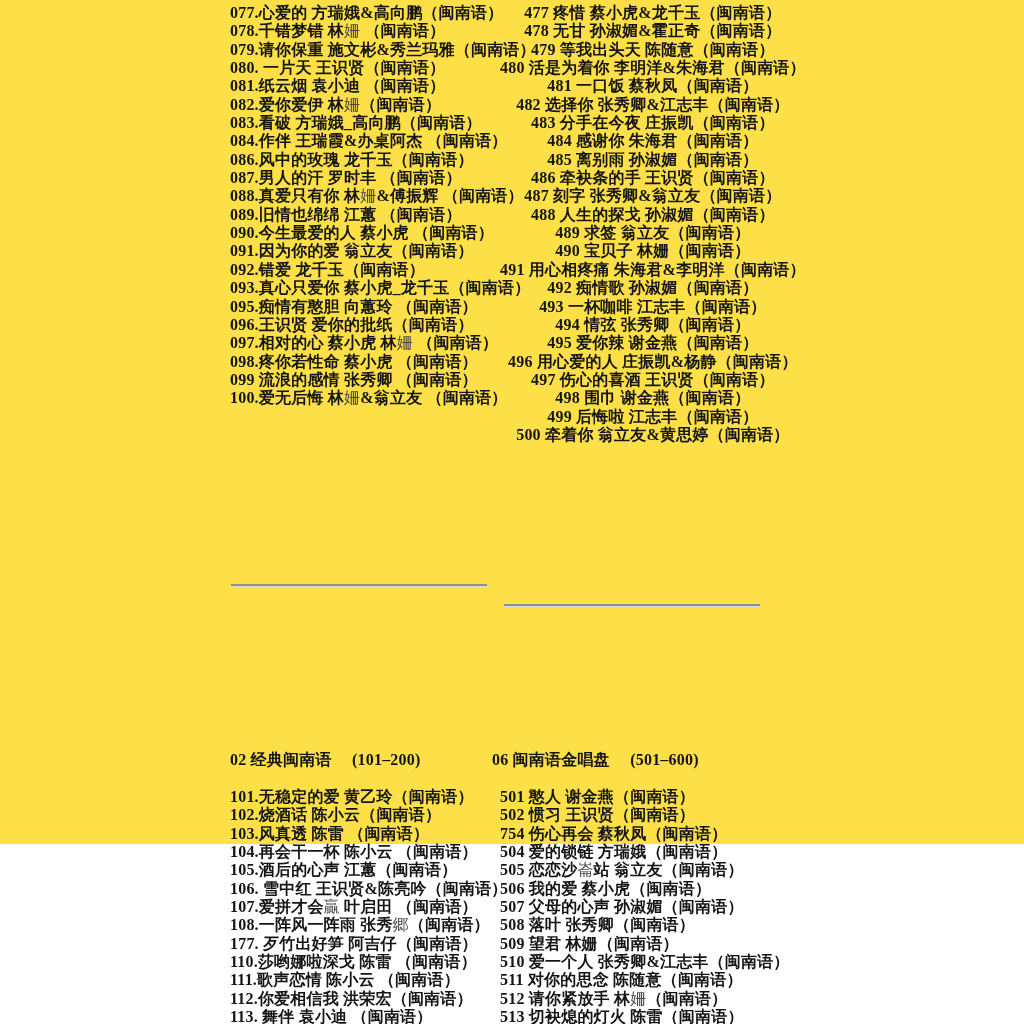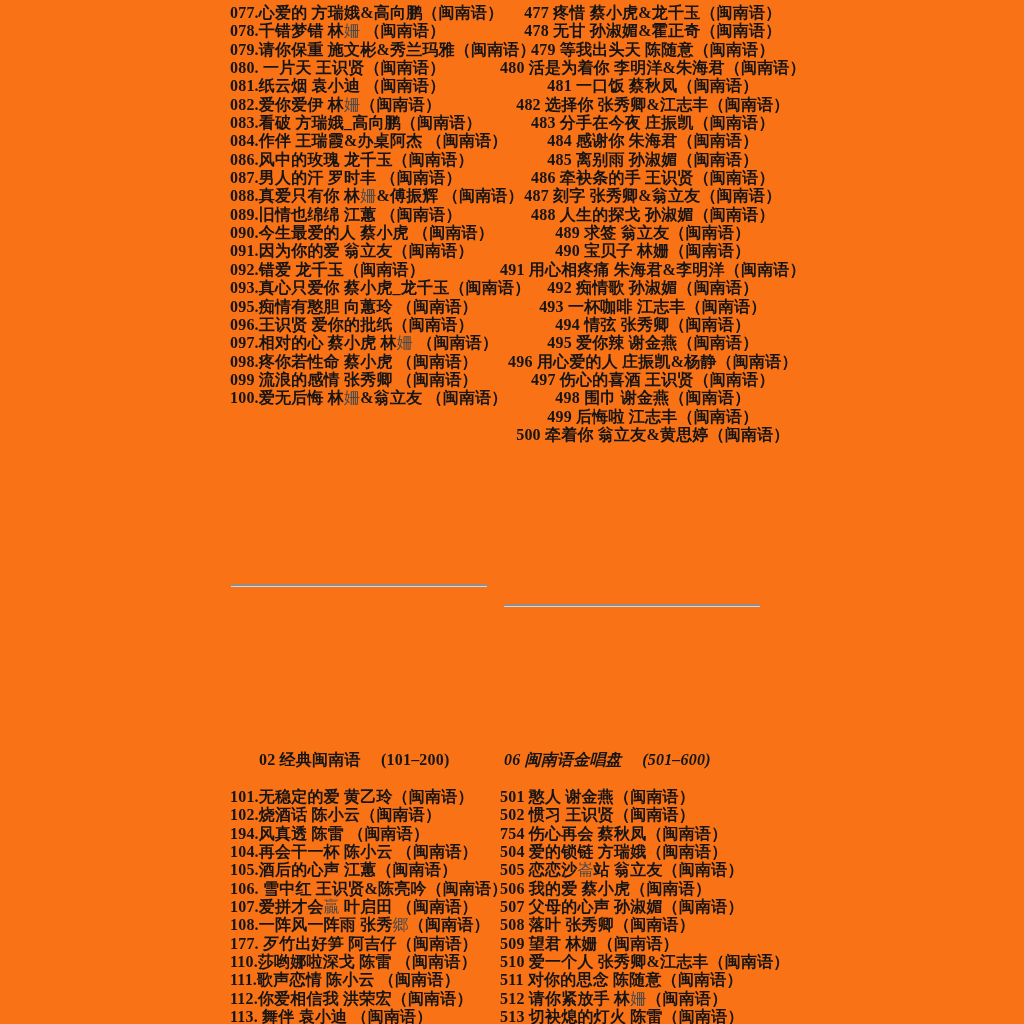--- a/index.html
+++ b/index.html
@@ -1,21 +1,21 @@
 <!DOCTYPE html>
 <html><head>
 <meta charset="utf-8">
 <style>
   html,body{margin:0;padding:0;}
   body{
     width:1024px;height:1024px;position:relative;overflow:hidden;
     background:#ffffff;
     font-family:"Liberation Serif","DejaVu Serif",serif;
   }
-  .canvas{position:absolute;left:0;top:0;width:1024px;height:1024px;background:#f97316;}
+  .canvas{position:absolute;left:0;top:0;width:1024px;height:844px;background:#fde047;}
   .song-col{
     position:absolute;
     font-size:16px;
     line-height:18.35px;
     font-weight:700;
     color:#151515;
     white-space:nowrap;
     letter-spacing:0.2px;
   }
   .row{height:18.35px;}
@@ -90,28 +90,28 @@
       <div class="row">497 伤心的喜酒 王识贤（闽南语）</div>
       <div class="row">498 围巾 谢金燕（闽南语）</div>
       <div class="row">499 后悔啦 江志丰（闽南语）</div>
       <div class="row">500 牵着你 翁立友&amp;黄思婷（闽南语）</div>
     </div>
 
   <div class="divider" style="left:231px;top:584px;width:256px;"></div>
 
   <div class="divider" style="left:504px;top:604px;width:256px;"></div>
 
-  <div class="section-header" style="left:230px;top:750px;margin-left:29px;">02 经典闽南语　 (101–200)</div>
+  <div class="section-header" style="left:230px;top:750px;">02 经典闽南语　 (101–200)</div>
 
-  <div class="section-header" style="left:504px;top:750px;font-style:italic;">06 闽南语金唱盘　 (501–600)</div>
+  <div class="section-header" style="left:492px;top:750px;">06 闽南语金唱盘　 (501–600)</div>
 
   <div class="song-col" style="left:230px;top:788px;">
       <div class="row">101.无稳定的爱  黄乙玲（闽南语）</div>
       <div class="row">102.烧酒话 陈小云（闽南语）</div>
-      <div class="row">194.风真透 陈雷 （闽南语）</div>
+      <div class="row">103.风真透 陈雷 （闽南语）</div>
       <div class="row">104.再会干一杯 陈小云 （闽南语）</div>
       <div class="row">105.酒后的心声  江蕙（闽南语）</div>
       <div class="row">106. 雪中红  王识贤&amp;陈亮吟（闽南语）</div>
       <div class="row">107.爱拼才会<span class="fb">贏</span> 叶启田 （闽南语）</div>
       <div class="row">108.一阵风一阵雨  张秀<span class="fb">郷</span>（闽南语）</div>
       <div class="row">177. 歹竹出好笋  阿吉仔（闽南语）</div>
       <div class="row">110.莎哟娜啦深戈  陈雷 （闽南语）</div>
       <div class="row">111.歌声恋情 陈小云 （闽南语）</div>
       <div class="row">112.你爱相信我  洪荣宏（闽南语）</div>
       <div class="row">113. 舞伴 袁小迪 （闽南语）</div>

